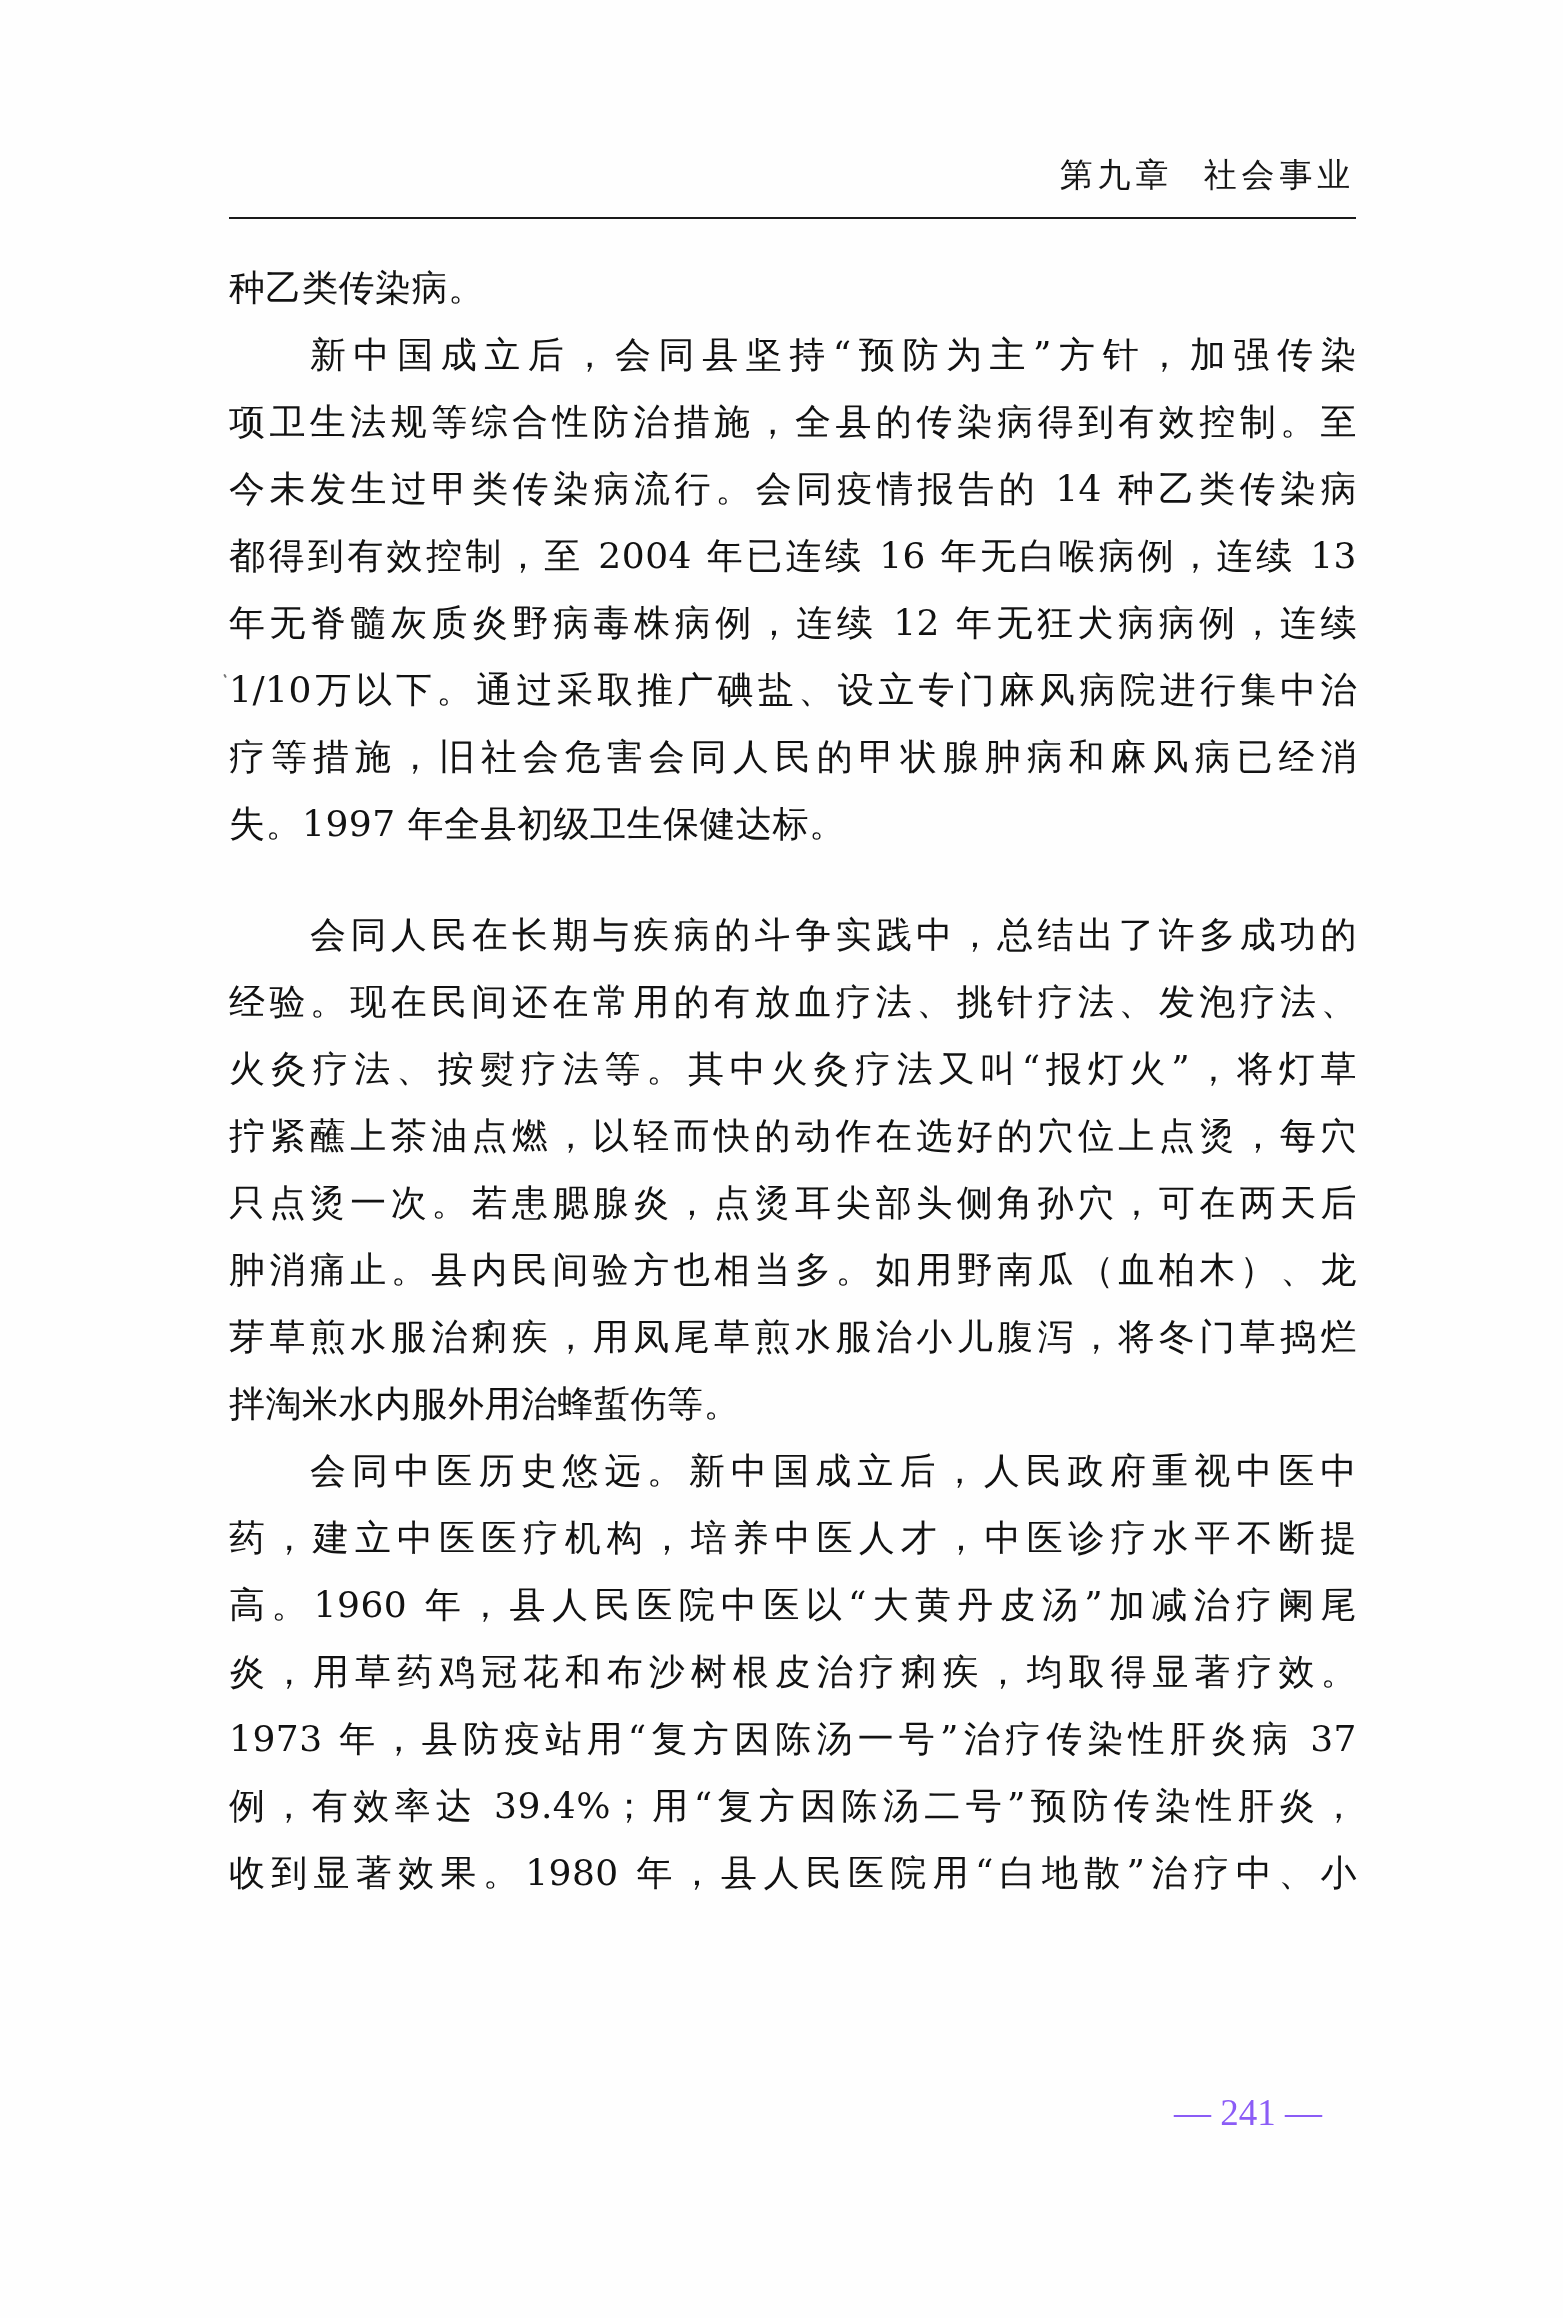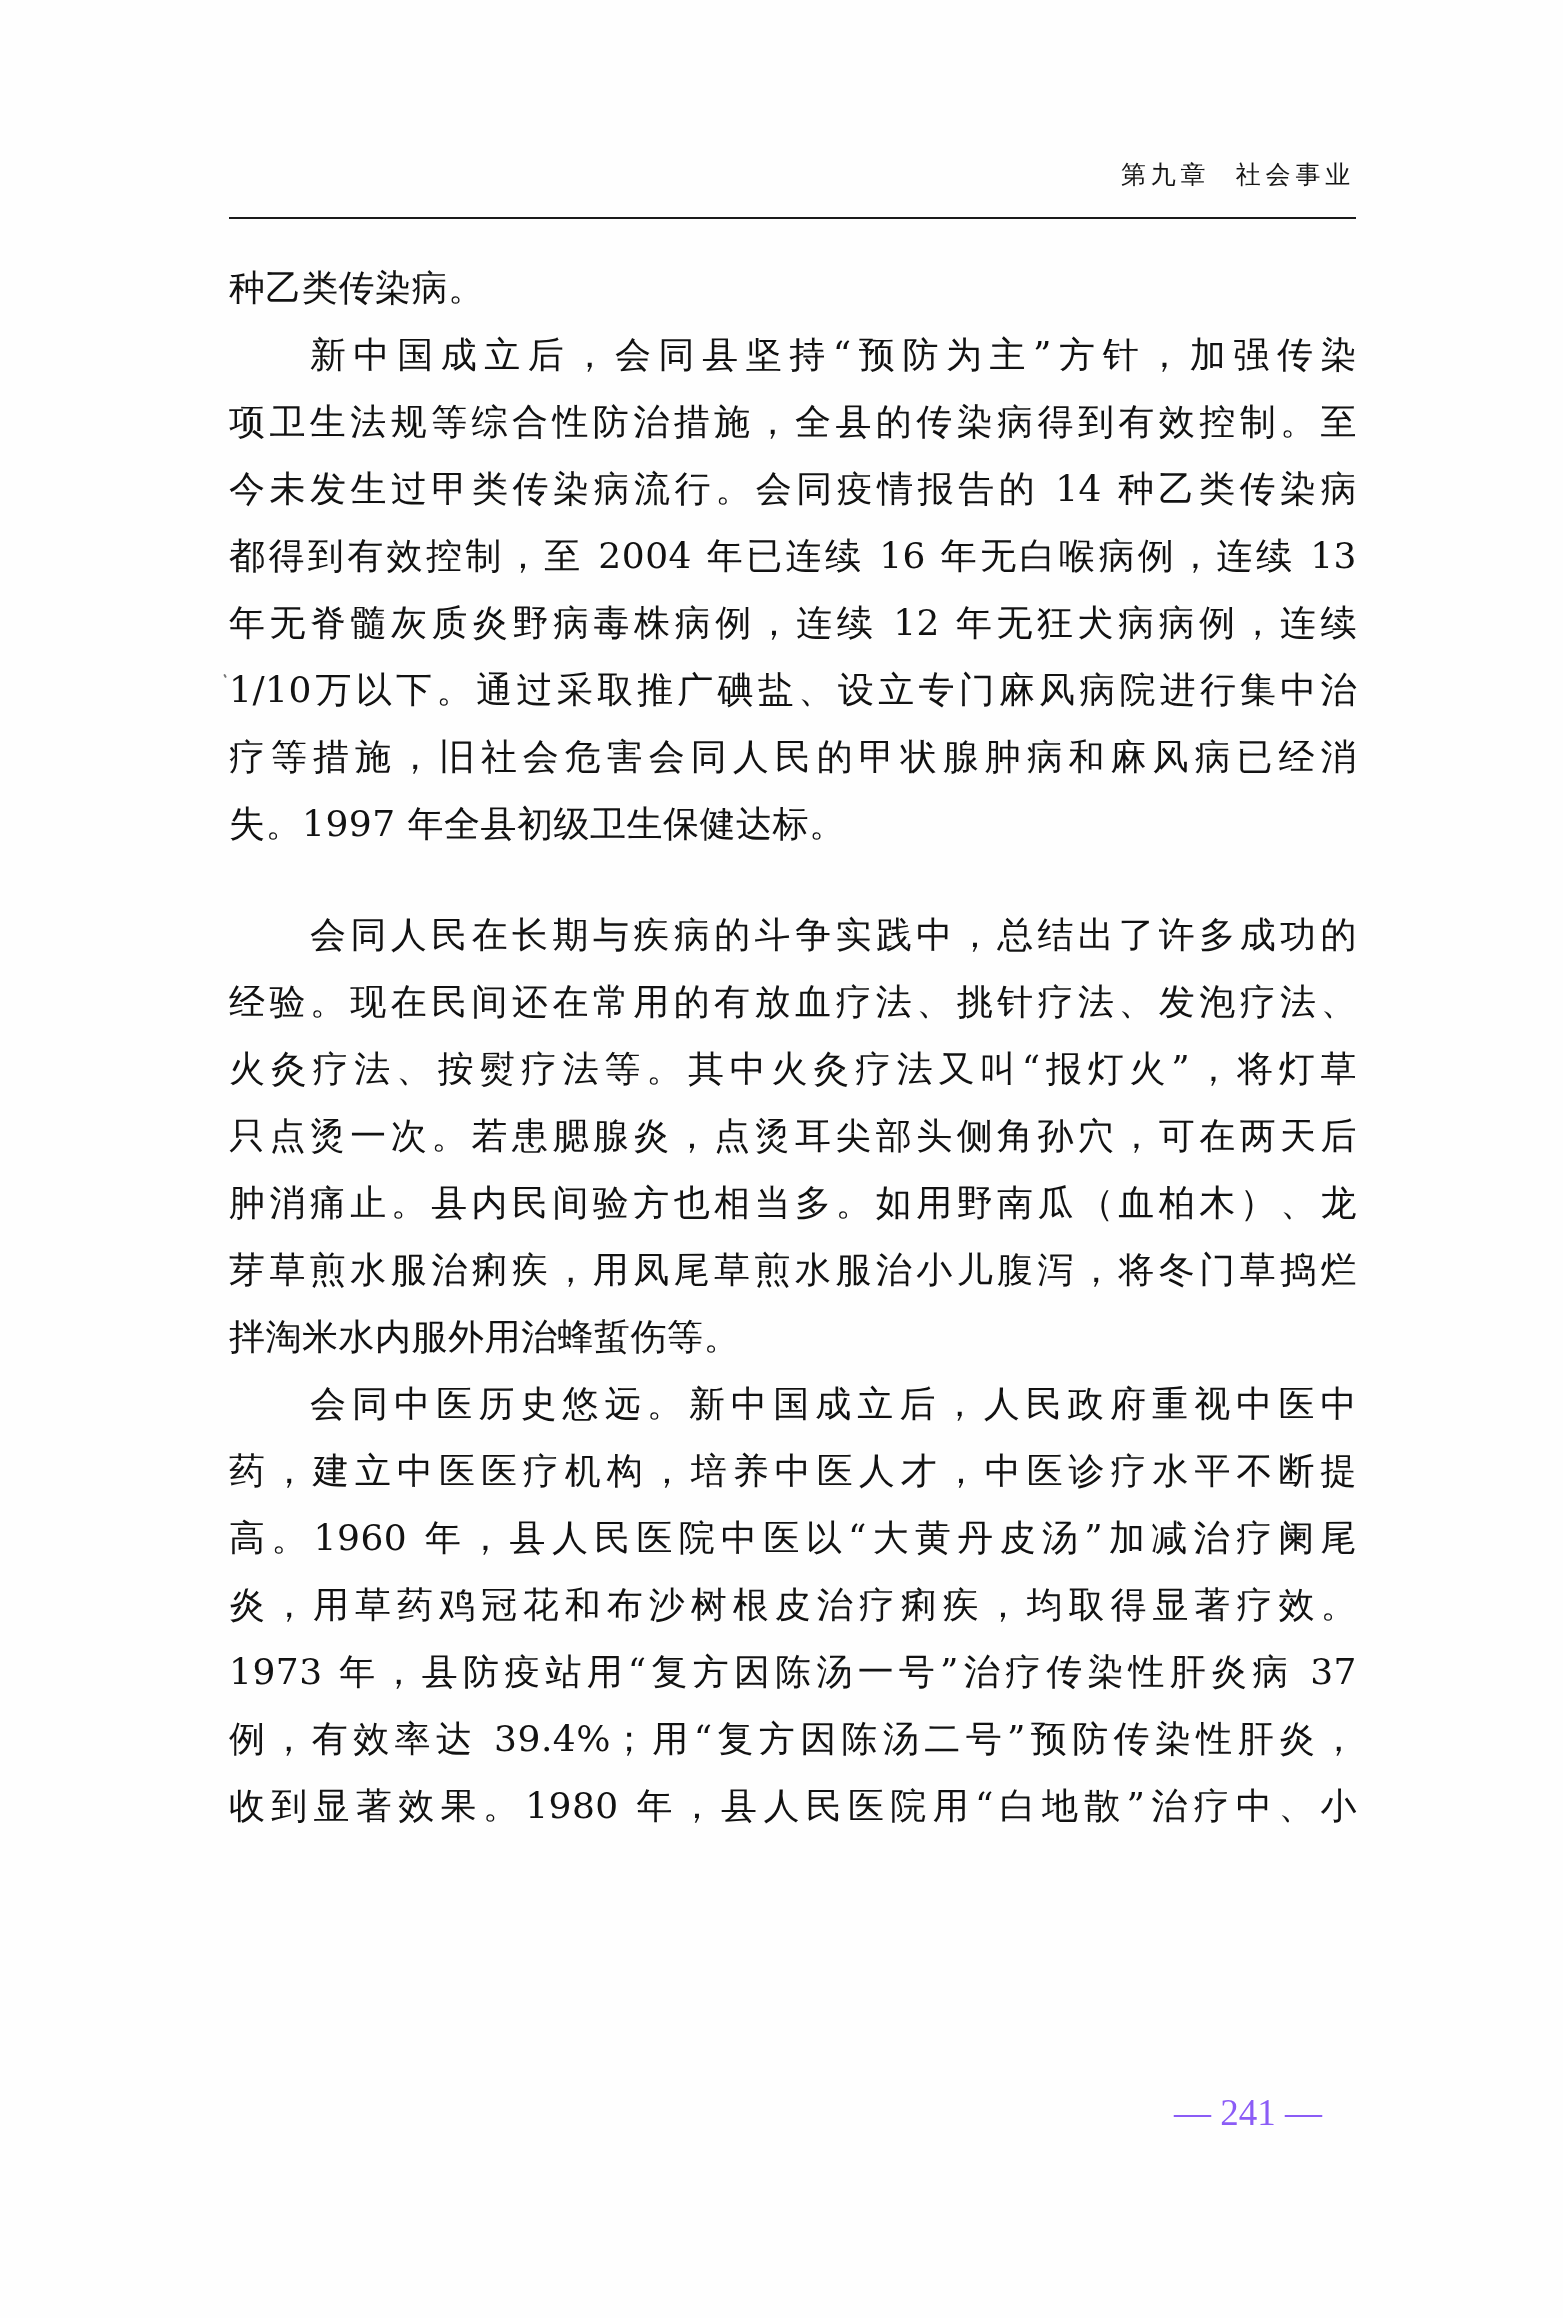--- a/index.html
+++ b/index.html
@@ -19,21 +19,21 @@
     left: 0; top: 0;
     width: 1563px;
     height: 2319px;
     background: #fefefe;
   }
   .running-head {
     position: absolute;
     top: 153px;
     right: 208px;
     font-family: "DejaVu Serif", "Liberation Serif", serif;
-    font-size: 25px;
+    font-size: 33px;
     line-height: 43px;
     letter-spacing: 4.8px;
     white-space: pre;
     color: #161616;
   }
   .head-rule {
     position: absolute;
     left: 229px;
     top: 217px;
     width: 1127px;
@@ -128,20 +128,21 @@
     <span class="line">1/10万以下。通过采取推广碘盐、设立专门麻风病院进行集中治</span>
     <span class="line">疗等措施，旧社会危害会同人民的甲状腺肿病和麻风病已经消</span>
     <span class="line last">失。1997 年全县初级卫生保健达标。</span>
 
     <span class="gap-small"></span>
     <span class="gap"></span>
 
     <span class="line indent">会同人民在长期与疾病的斗争实践中，总结出了许多成功的</span>
     <span class="line">经验。现在民间还在常用的有放血疗法、挑针疗法、发泡疗法、</span>
     <span class="line">火灸疗法、按熨疗法等。其中火灸疗法又叫“报灯火”，将灯草</span>
+    <span class="line">拧紧蘸上茶油点燃，以轻而快的动作在选好的穴位上点烫，每穴</span>
     <span class="line">只点烫一次。若患腮腺炎，点烫耳尖部头侧角孙穴，可在两天后</span>
     <span class="line">肿消痛止。县内民间验方也相当多。如用野南瓜（血柏木）、龙</span>
     <span class="line">芽草煎水服治痢疾，用凤尾草煎水服治小儿腹泻，将冬门草捣烂</span>
     <span class="line last">拌淘米水内服外用治蜂蜇伤等。</span>
 
     <span class="line indent">会同中医历史悠远。新中国成立后，人民政府重视中医中</span>
     <span class="line">药，建立中医医疗机构，培养中医人才，中医诊疗水平不断提</span>
     <span class="line">高。1960 年，县人民医院中医以“大黄丹皮汤”加减治疗阑尾</span>
     <span class="line">炎，用草药鸡冠花和布沙树根皮治疗痢疾，均取得显著疗效。</span>
     <span class="line">1973 年，县防疫站用“复方因陈汤一号”治疗传染性肝炎病 37</span>

